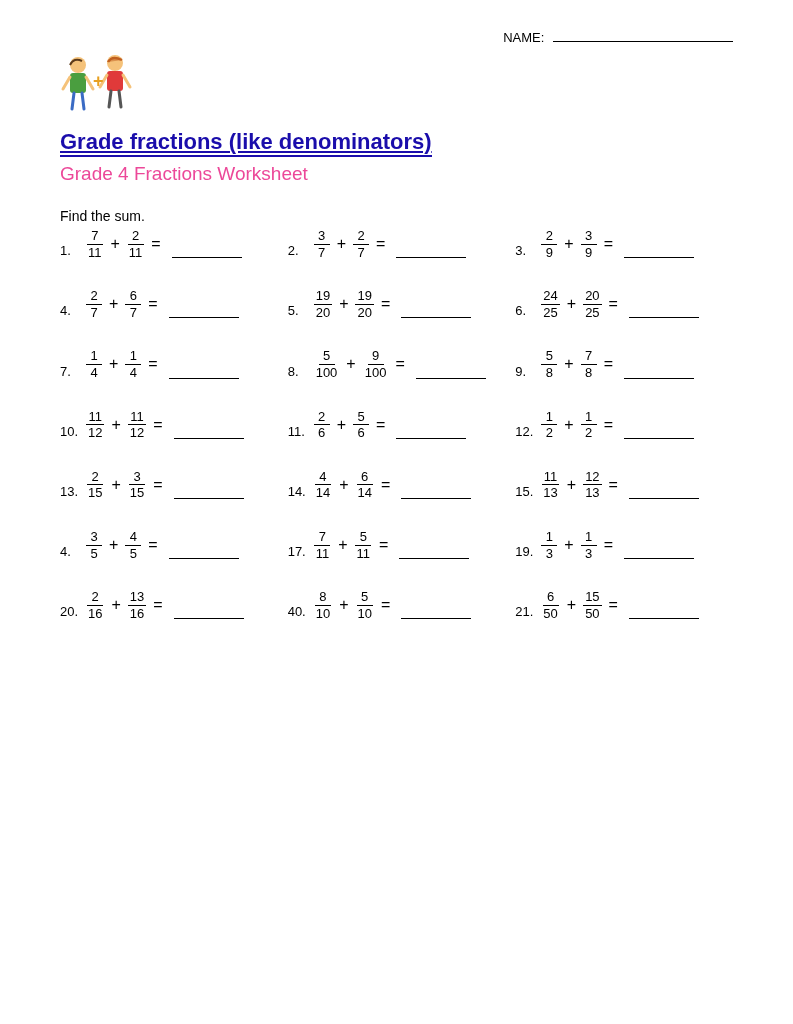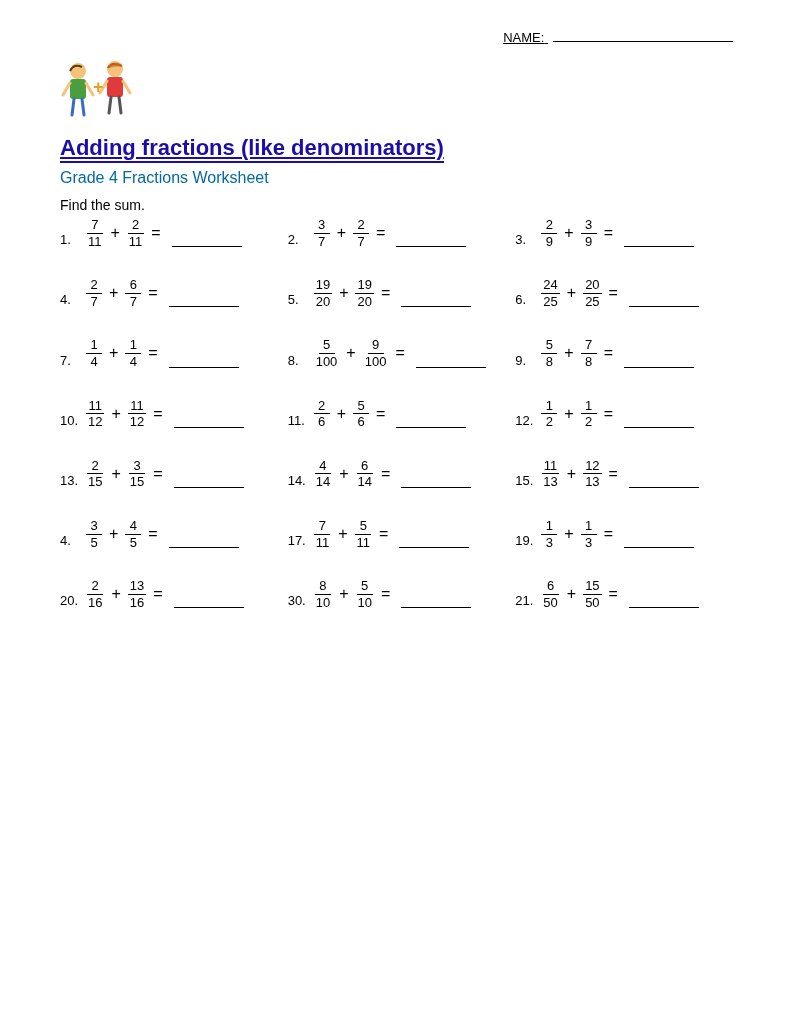--- a/index.html
+++ b/index.html
@@ -7,23 +7,22 @@
       background: #fff;
       font-family: Arial, sans-serif;
       font-size: 14px;
       color: #000;
       width: 793px;
       min-height: 1024px;
       padding: 30px 60px;
     }
     .name-line {
       text-align: right;
-      margin-bottom: 12px;
+      margin-bottom: 6px;
       font-size: 13px;
-      text-decoration: underline;
     }
     .name-underline {
       display: inline-block;
       border-bottom: 1px solid #000;
       width: 180px;
       margin-left: 5px;
     }
     .logo-area {
       margin-bottom: 10px;
     }
@@ -31,23 +30,23 @@
     .title {
       font-size: 22px;
       font-weight: bold;
       color: #1a0dab;
       text-decoration: underline;
       border-bottom: 2px solid #1a0dab;
       display: inline-block;
       margin-bottom: 6px;
     }
     .subtitle {
-      color: #0369a1;
-      font-size: 16px;
-      margin-bottom: 10px;
+      color: #ec4899;
+      font-size: 19px;
+      margin-bottom: 23px;
     }
     .instructions {
       font-size: 14px;
       margin-bottom: 4px;
     }
     .problems-grid {
       display: grid;
       grid-template-columns: 1fr 1fr 1fr;
       row-gap: 28px;
       column-gap: 10px;
@@ -132,21 +131,21 @@
 
     <text x="33" y="36" font-size="18" font-weight="bold" fill="#e8a020">+</text>
 
     <path d="M10,14 Q14,6 22,10" stroke="#5c3a1a" stroke-width="2" fill="none"></path>
 
     <path d="M48,11 Q52,4 62,9" stroke="#c06020" stroke-width="2.5" fill="#c06020" fill-opacity="0.5"></path>
   </svg>
 </div>
 
 
-<div class="title">Adding fractions (like denominators)</div>
+<div class="title">Grade fractions (like denominators)</div>
 <br>
 <div class="subtitle">Grade 4 Fractions Worksheet</div>
 <div class="instructions">Find the sum.</div>
 
 
 <div class="problems-grid" id="problems-container">
 <div class="problem">
     <span class="problem-number">1.</span>
     <span class="fraction">
       <span class="num">7</span>
@@ -406,21 +405,21 @@
     </span>
     <span class="operator">+</span>
     <span class="fraction">
       <span class="num">13</span>
       <span class="den">16</span>
     </span>
     <span class="equals">=</span>
     <span class="answer-line"></span>
   </div>
     <div class="problem">
-    <span class="problem-number">30.</span>
+    <span class="problem-number">40.</span>
     <span class="fraction">
       <span class="num">8</span>
       <span class="den">10</span>
     </span>
     <span class="operator">+</span>
     <span class="fraction">
       <span class="num">5</span>
       <span class="den">10</span>
     </span>
     <span class="equals">=</span>

